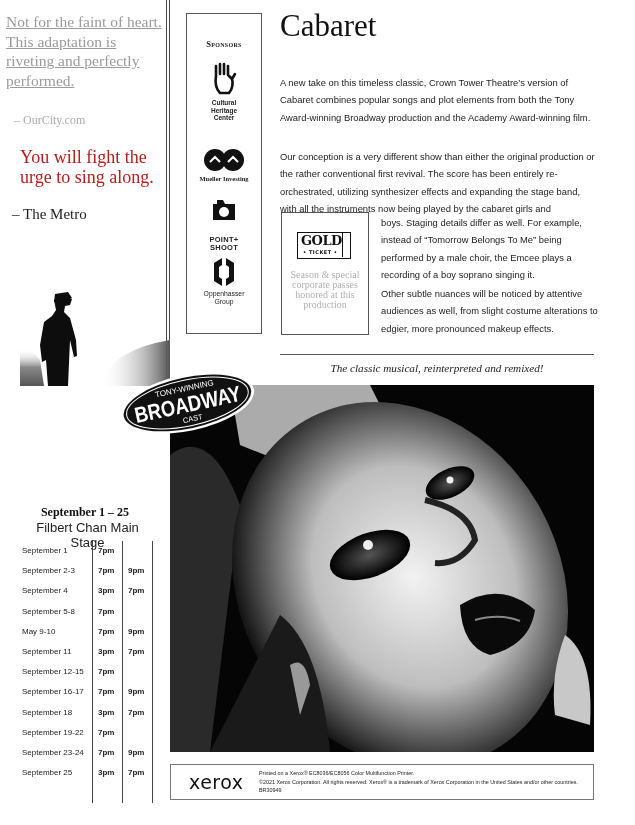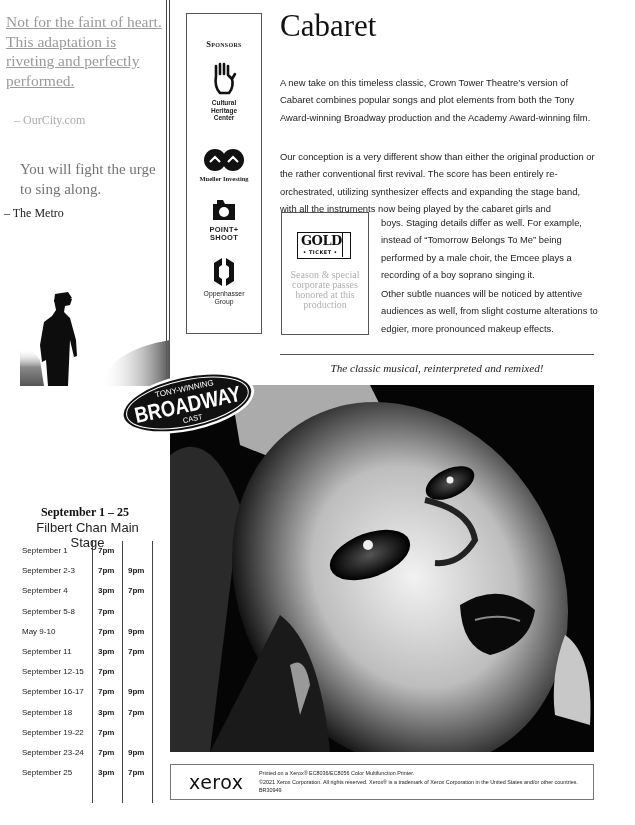--- a/index.html
+++ b/index.html
@@ -4,22 +4,22 @@
 <style>
   * { box-sizing: border-box; margin: 0; padding: 0; }
   html, body { width: 635px; height: 825px; background: #ffffff; overflow: hidden; }
   body { position: relative; font-family: "DejaVu Sans", sans-serif; color: #1a1a1a; }
 
   .abs { position: absolute; }
 
   
   .quote1 { left: 6px; top: 12px; width: 160px; font-family: "Liberation Serif", serif; font-size: 15.5px; line-height: 19.5px; color: #9a9a9a; text-decoration: underline; }
   .quote1-src { left: 14px; top: 113px; font-family: "Liberation Serif", serif; font-size: 12px; color: #aaaaaa; }
-  .quote2 { left: 20px; top: 159px; width: 140px; font-family: "Liberation Serif", serif; font-size: 15px; line-height: 20px; color: #737373; }
-  .quote2-src { left: 4px; top: 206px; font-family: "Liberation Serif", serif; font-size: 12px; color: #222; }
+  .quote2 { left: 20px; top: 147px; width: 140px; font-family: "Liberation Serif", serif; font-size: 18px; line-height: 20px; color: #b91c1c; }
+  .quote2-src { left: 12px; top: 206px; font-family: "Liberation Serif", serif; font-size: 15px; color: #222; }
 
   
   .vrule { left: 166px; top: 0; width: 4px; height: 378px; border-left: 1px solid #444; border-right: 1px solid #444; }
 
   
   .sponsors { left: 186px; top: 13px; width: 76px; height: 321px; border: 1px solid #555; }
   .sponsors-title { position: absolute; left: 0; right: 0; top: 25px; text-align: center; font-family: "Liberation Serif", serif; font-weight: bold; font-size: 8.5px; font-variant: small-caps; letter-spacing: 0.3px; color: #222; }
   .sponsor { position: absolute; left: 0; right: 0; text-align: center; }
   .sponsor .lbl { display: block; font-family: "Liberation Sans", sans-serif; font-size: 6.5px; line-height: 7.5px; color: #222; font-weight: bold; }
   .sponsor svg { display: block; margin: 0 auto; }
@@ -98,21 +98,21 @@
       <path d="M6 14 L11 9 L16 14 M24 14 L29 9 L34 14" fill="none" stroke="#fff" stroke-width="2"></path>
     </svg>
     <span class="lbl" style="margin-top:3px;">Mueller Investing</span>
   </div>
 
   <div class="sponsor sp-point" style="top:184px;">
     <svg width="26" height="24" viewBox="0 0 26 24">
       <path d="M2 6 L6 6 L6 2 L12 2 L14 6 L24 6 L24 22 L2 22 Z" fill="#111"></path>
       <circle cx="13" cy="14" r="5" fill="#fff"></circle>
     </svg>
-    <span class="lbl" style="width:40px;margin:4px auto 0;">POINT+ SHOOT</span>
+    <span class="lbl" style="width:40px;margin:14px auto 0;">POINT+ SHOOT</span>
   </div>
 
   <div class="sponsor sp-opp" style="top:243px;">
     <svg width="26" height="30" viewBox="0 0 26 30">
       <path d="M11 1 L3 6 L3 24 L11 29 L11 22 L8 20 L8 10 L11 8 Z" fill="#111"></path>
       <path d="M15 1 L23 6 L23 24 L15 29 L15 22 L18 20 L18 10 L15 8 Z" fill="#111"></path>
     </svg>
     <span class="lbl" style="width:50px;margin:3px auto 0;">Oppenhasser Group</span>
   </div>
 </div>

